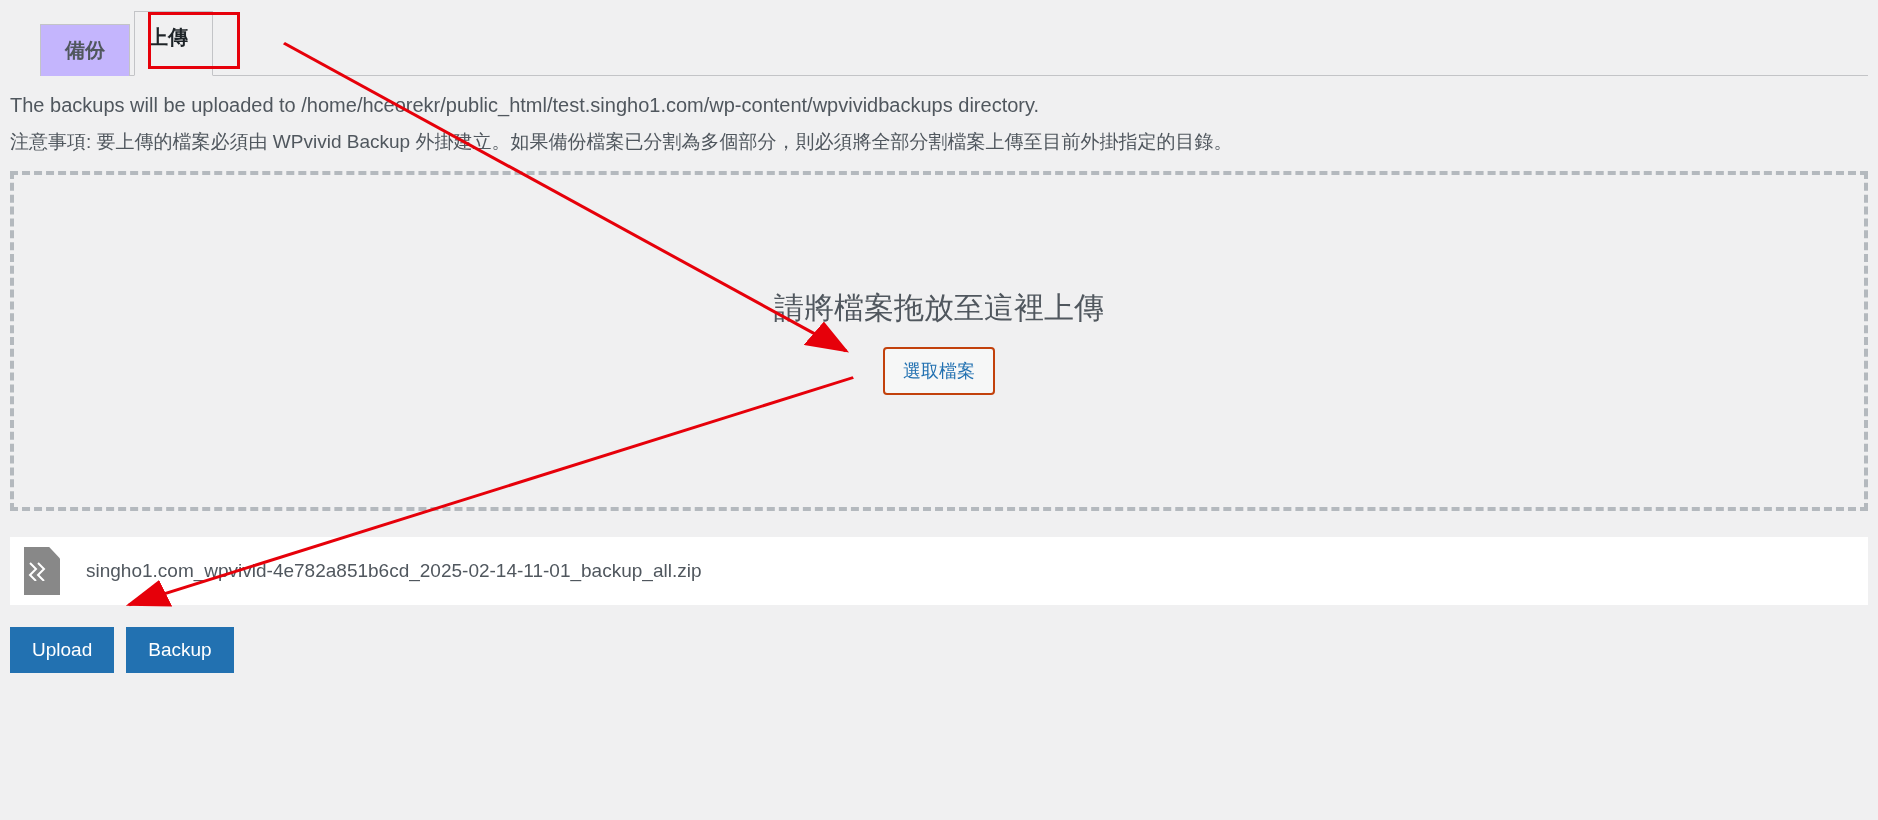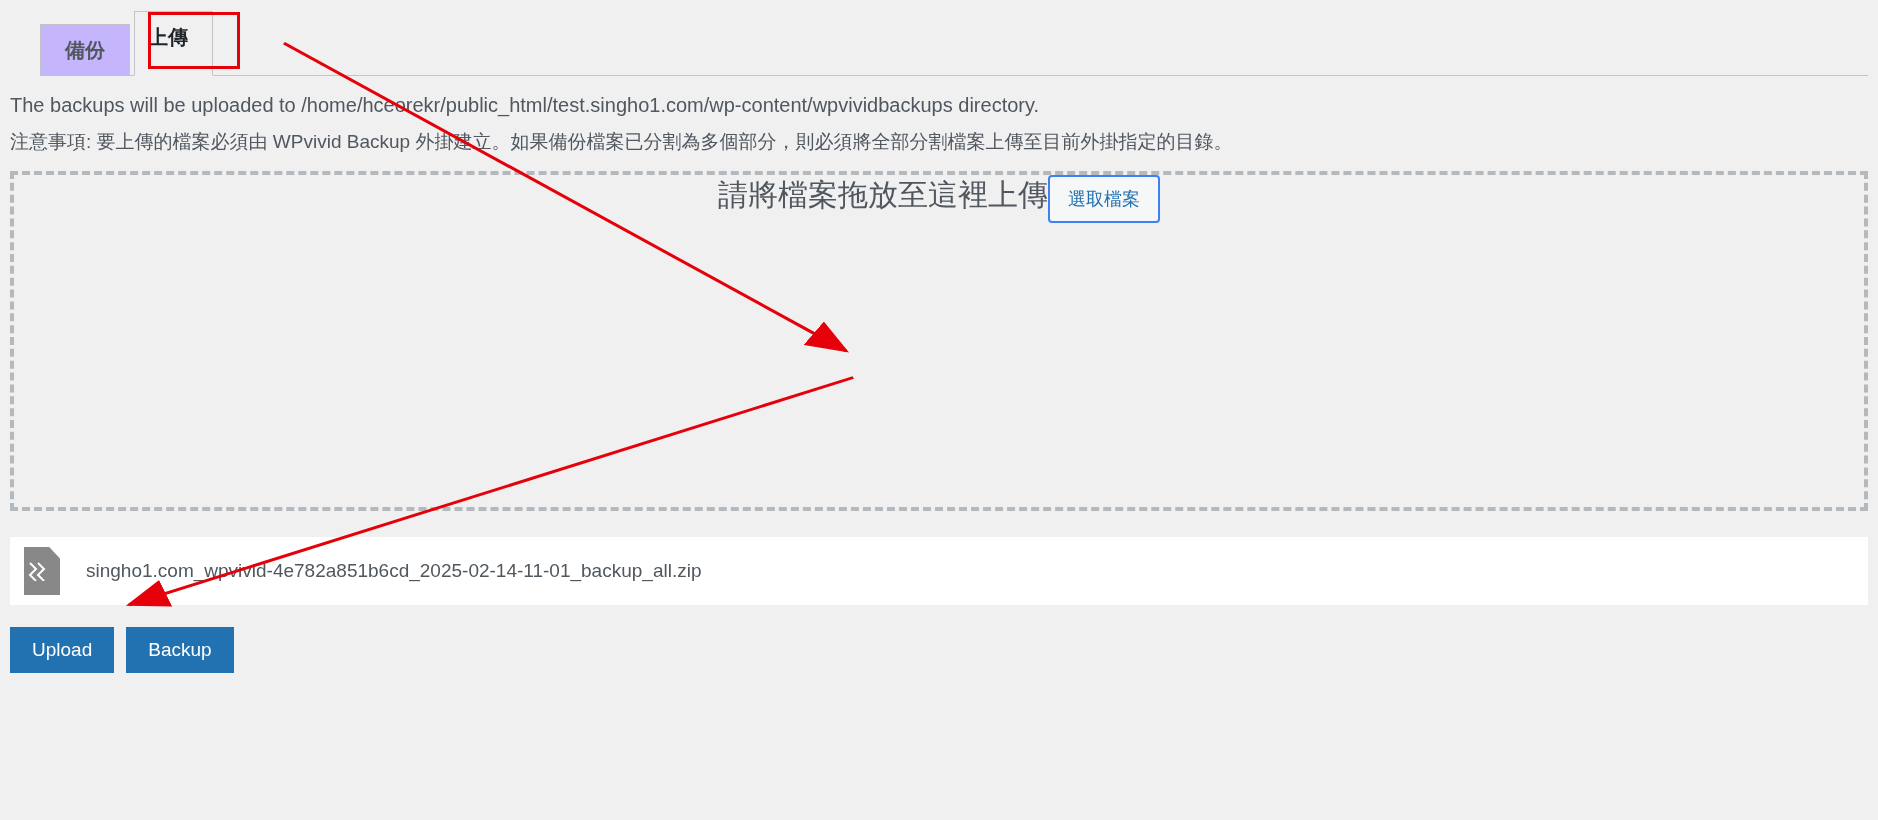--- a/index.html
+++ b/index.html
@@ -59,32 +59,33 @@
     .notice-text {
       margin: 12px 0 16px 0;
       font-size: 19px;
       color: #50575e;
     }
     .dropzone {
       border: 4px dashed #b4b9be;
       background: #f0f0f1;
       min-height: 340px;
       display: flex;
-      align-items: flex-start;
+      flex-direction: column;
+      align-items: center;
       justify-content: center;
       margin-bottom: 26px;
     }
     .dropzone-text {
       font-size: 30px;
       color: #50575e;
       margin-bottom: 18px;
     }
     .select-file-btn {
       background: #f6f7f7;
-      border: 2px solid #3b82f6;
+      border: 2px solid #c2410c;
       color: #2271b1;
       padding: 10px 18px;
       font-size: 18px;
       font-weight: 500;
       border-radius: 4px;
       cursor: pointer;
     }
     .file-row {
       background: #ffffff;
       display: flex;

